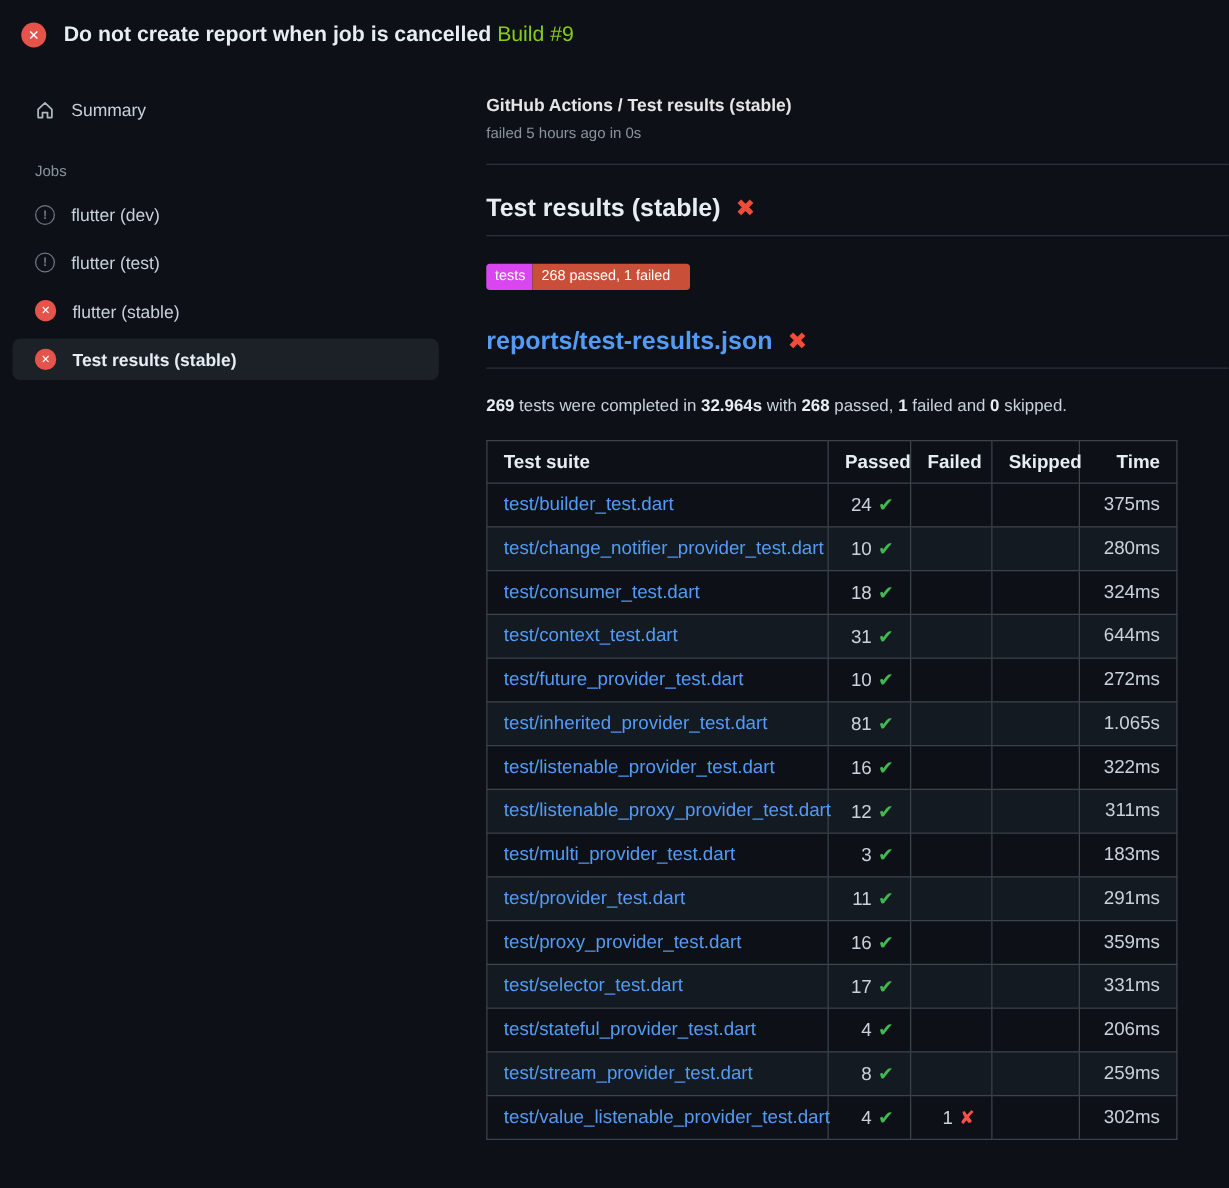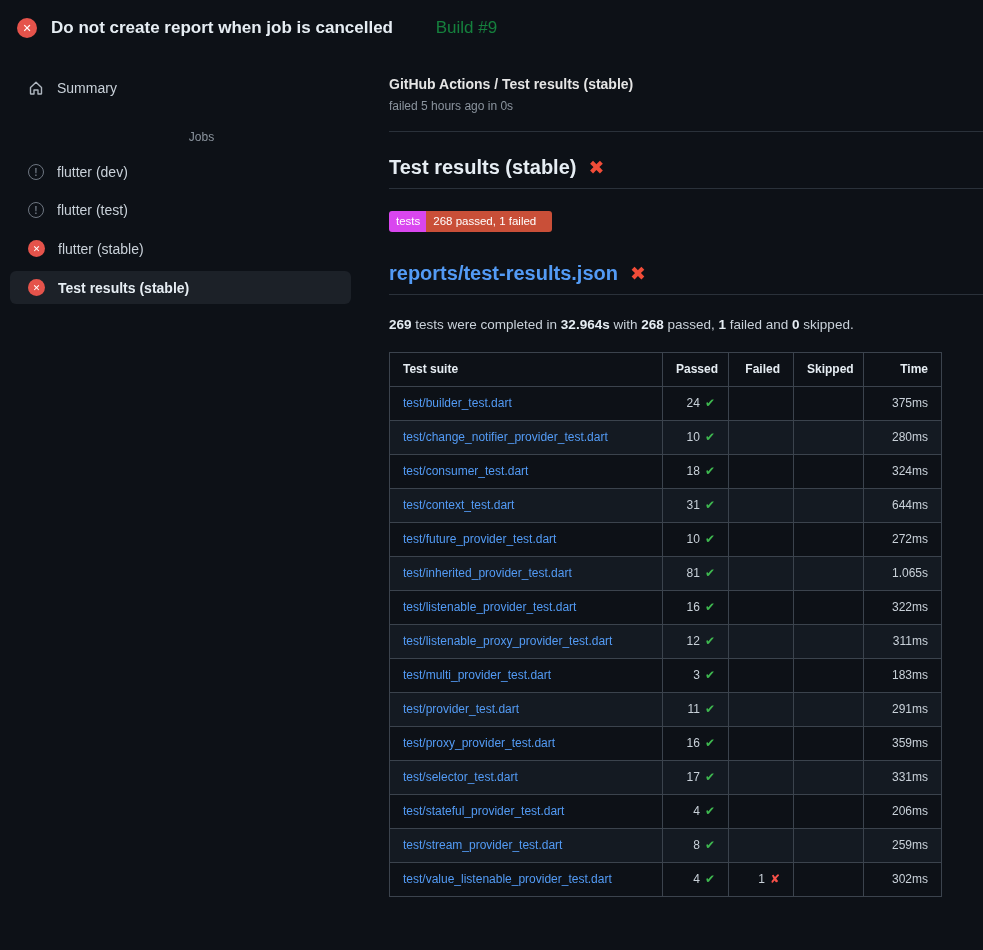--- a/index.html
+++ b/index.html
@@ -17,25 +17,25 @@
     display: flex; align-items: center; gap: 14px;
     padding: 18px 24px 14px 17px;
   }
   .fail-circle {
     width: 20px; height: 20px; border-radius: 50%;
     background: #e5534b; color: #0d1117;
     display: inline-flex; align-items: center; justify-content: center;
     font-size: 11px; font-weight: 700; color: #fff; flex: none;
   }
   .page-header h1 { font-size: 17px; font-weight: 700; color: #e6edf3; }
-  .page-header h1 .build-no { color: #15803d; font-weight: 400; margin-left: 38px; }
+  .page-header h1 .build-no { color: #84cc16; font-weight: 400; }
 
   
   .layout { display: flex; align-items: flex-start; }
-  .sidebar { width: 375px; flex: none; padding: 20px 0 3px 10px; text-align: center; }
+  .sidebar { width: 375px; flex: none; padding: 20px 0 3px 10px; }
   .main { flex: 1; padding: 24px 0 0 14px; min-width: 0; }
 
   
   .side-item {
     display: flex; align-items: center; gap: 13px;
     width: 341px; padding: 8px 18px; border-radius: 6px;
     color: #c9d1d9; cursor: pointer;
   }
   .side-item.selected { background: #1c2128; color: #e6edf3; font-weight: 700; }
   .home-icon { width: 16px; height: 16px; color: #aeb6bf; flex: none; }
@@ -79,21 +79,21 @@
     background: #c94f38; color: #fff; padding: 5px 16px 4px 7px;
     border-radius: 0 3px 3px 0;
   }
 
   .summary-line { margin-top: 22px; font-size: 13.5px; color: #c9d1d9; }
   .summary-line .b { font-weight: 700; color: #e6edf3; }
 
   
   table.results {
     margin-top: 20px; border-collapse: collapse; table-layout: fixed;
-    width: 552px; font-size: 12px;
+    width: 552px; font-size: 15px;
   }
   table.results th, table.results td {
     border: 1px solid #3b434d; padding: 8px 13px; height: 34px;
   }
   table.results th { color: #e6edf3; font-weight: 700; text-align: right; }
   table.results th.col-suite { text-align: left; }
   table.results td { text-align: right; color: #c9d1d9; }
   table.results td.cell-suite { text-align: left; }
   table.results tr:nth-child(even) td { background: #141a22; }
   .suite-link { color: #539bf5; text-decoration: none; cursor: pointer; }

